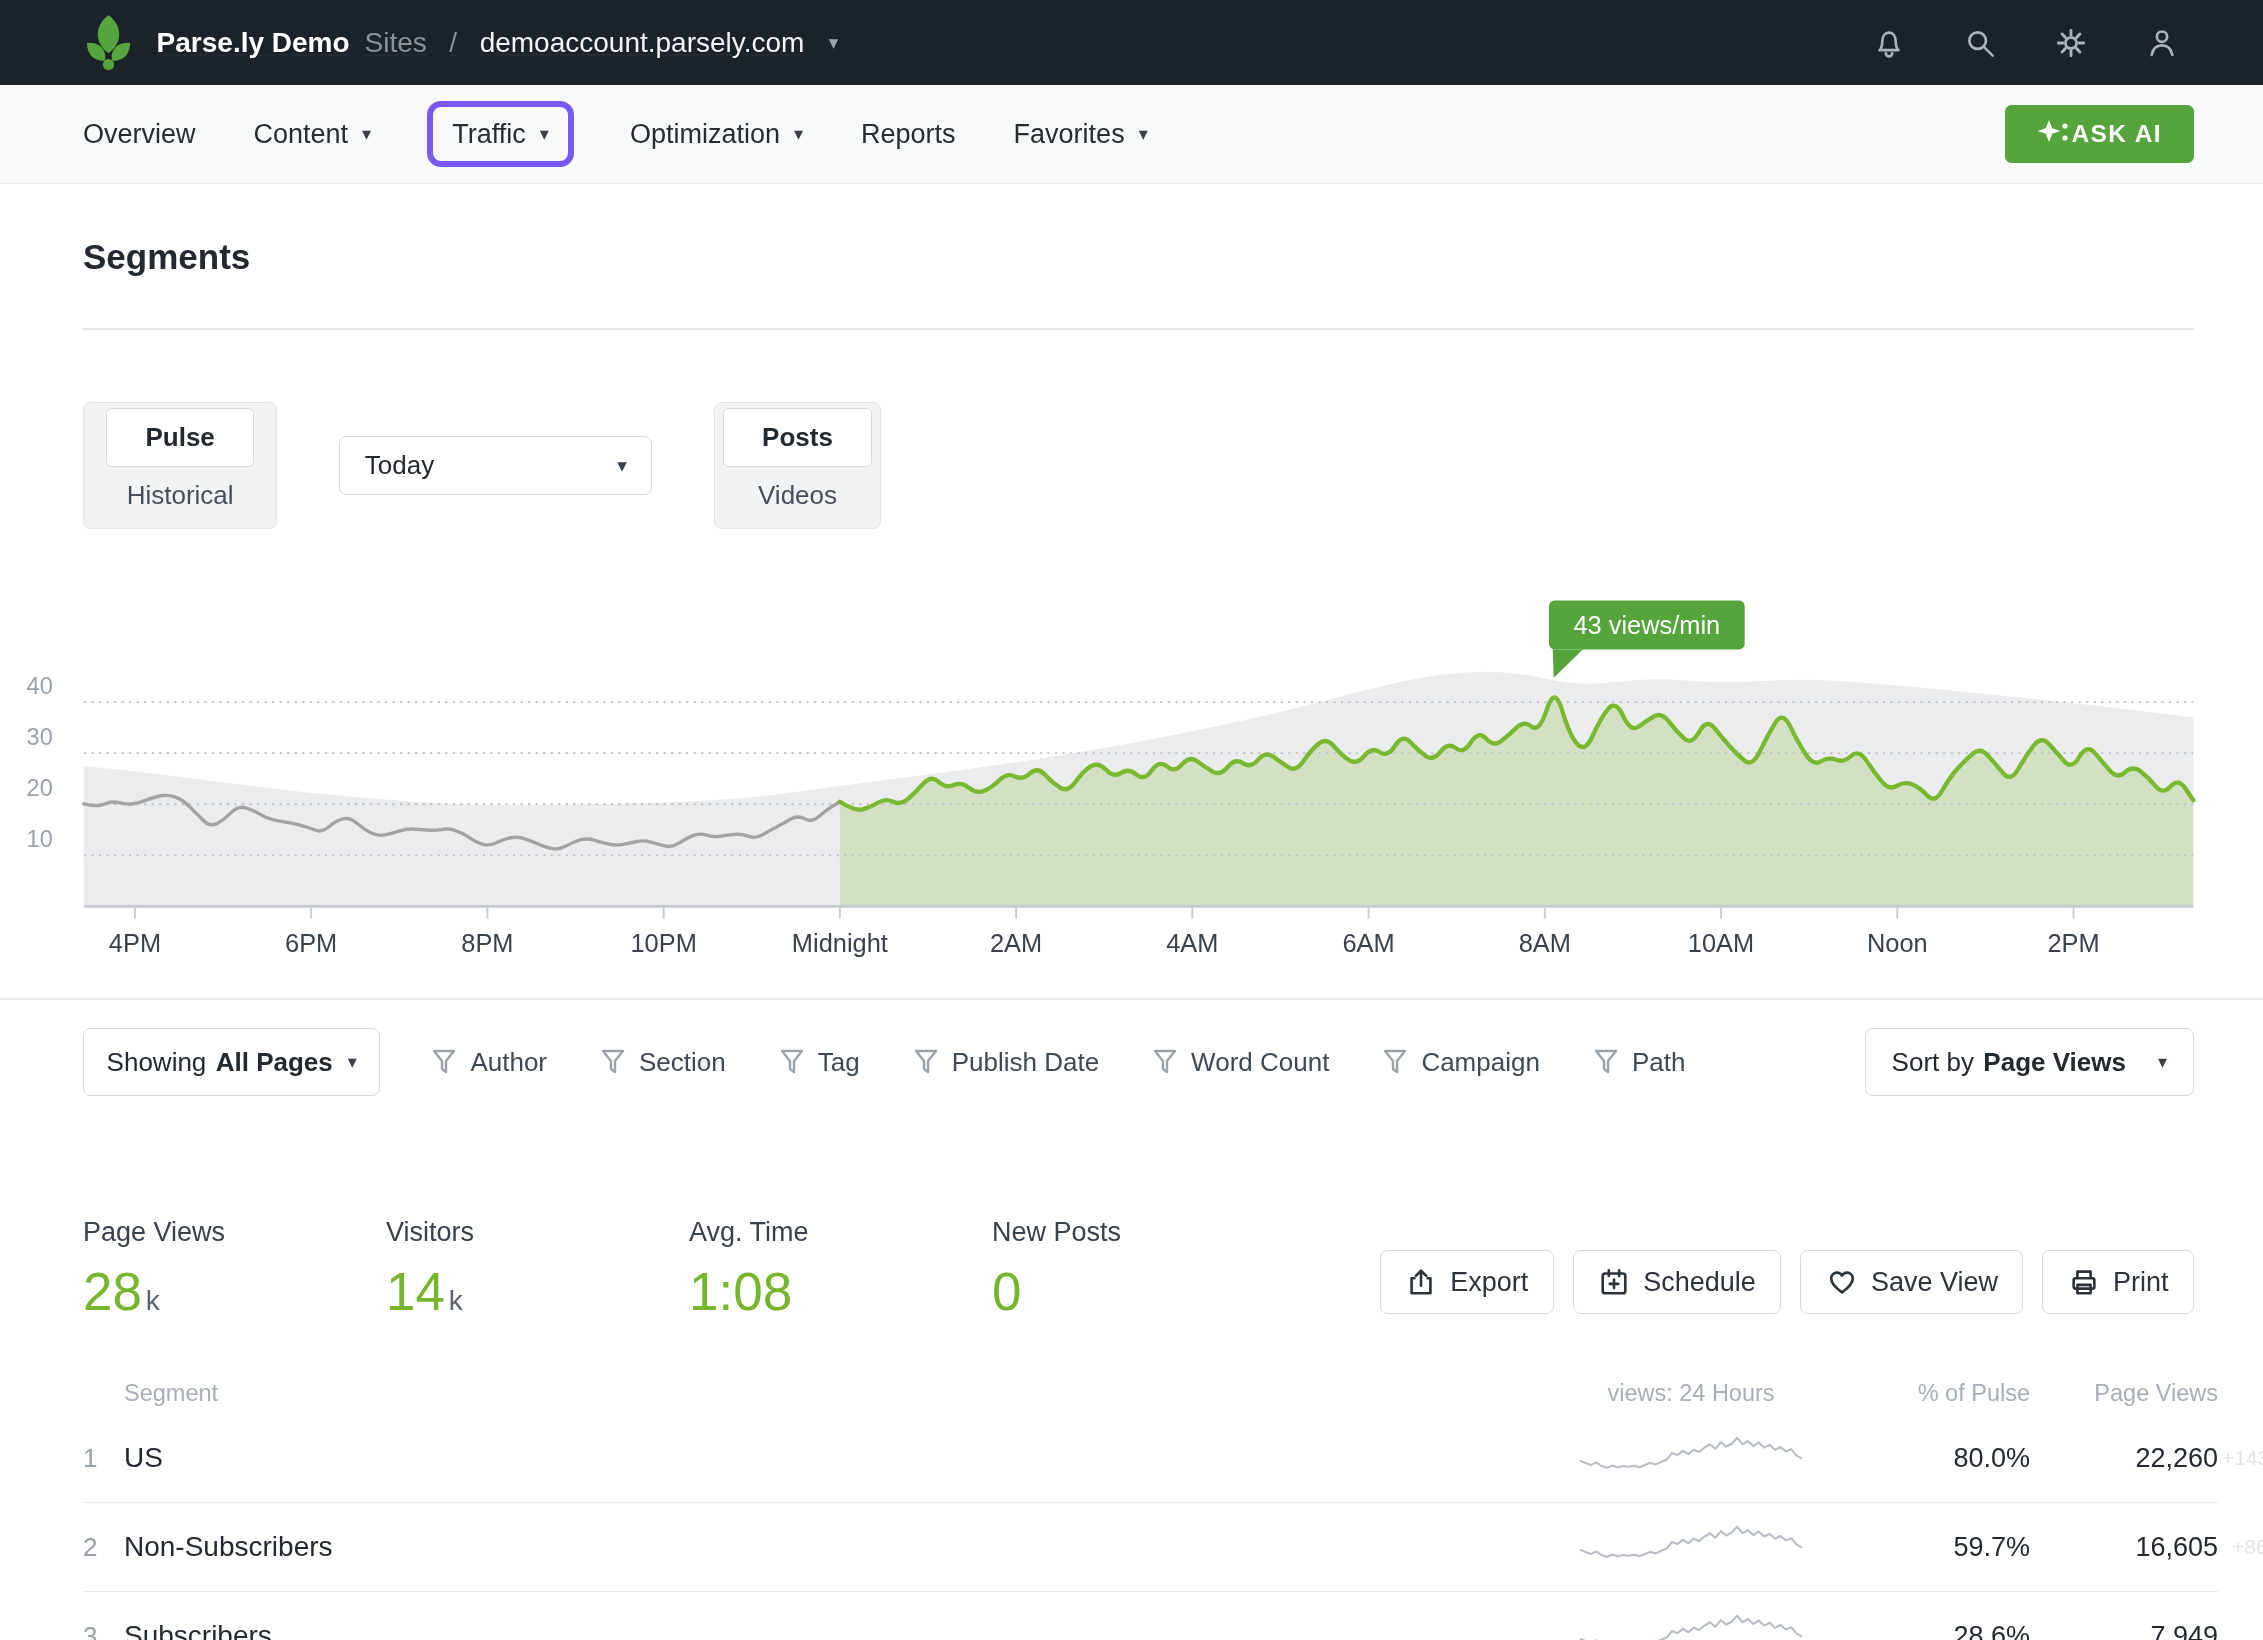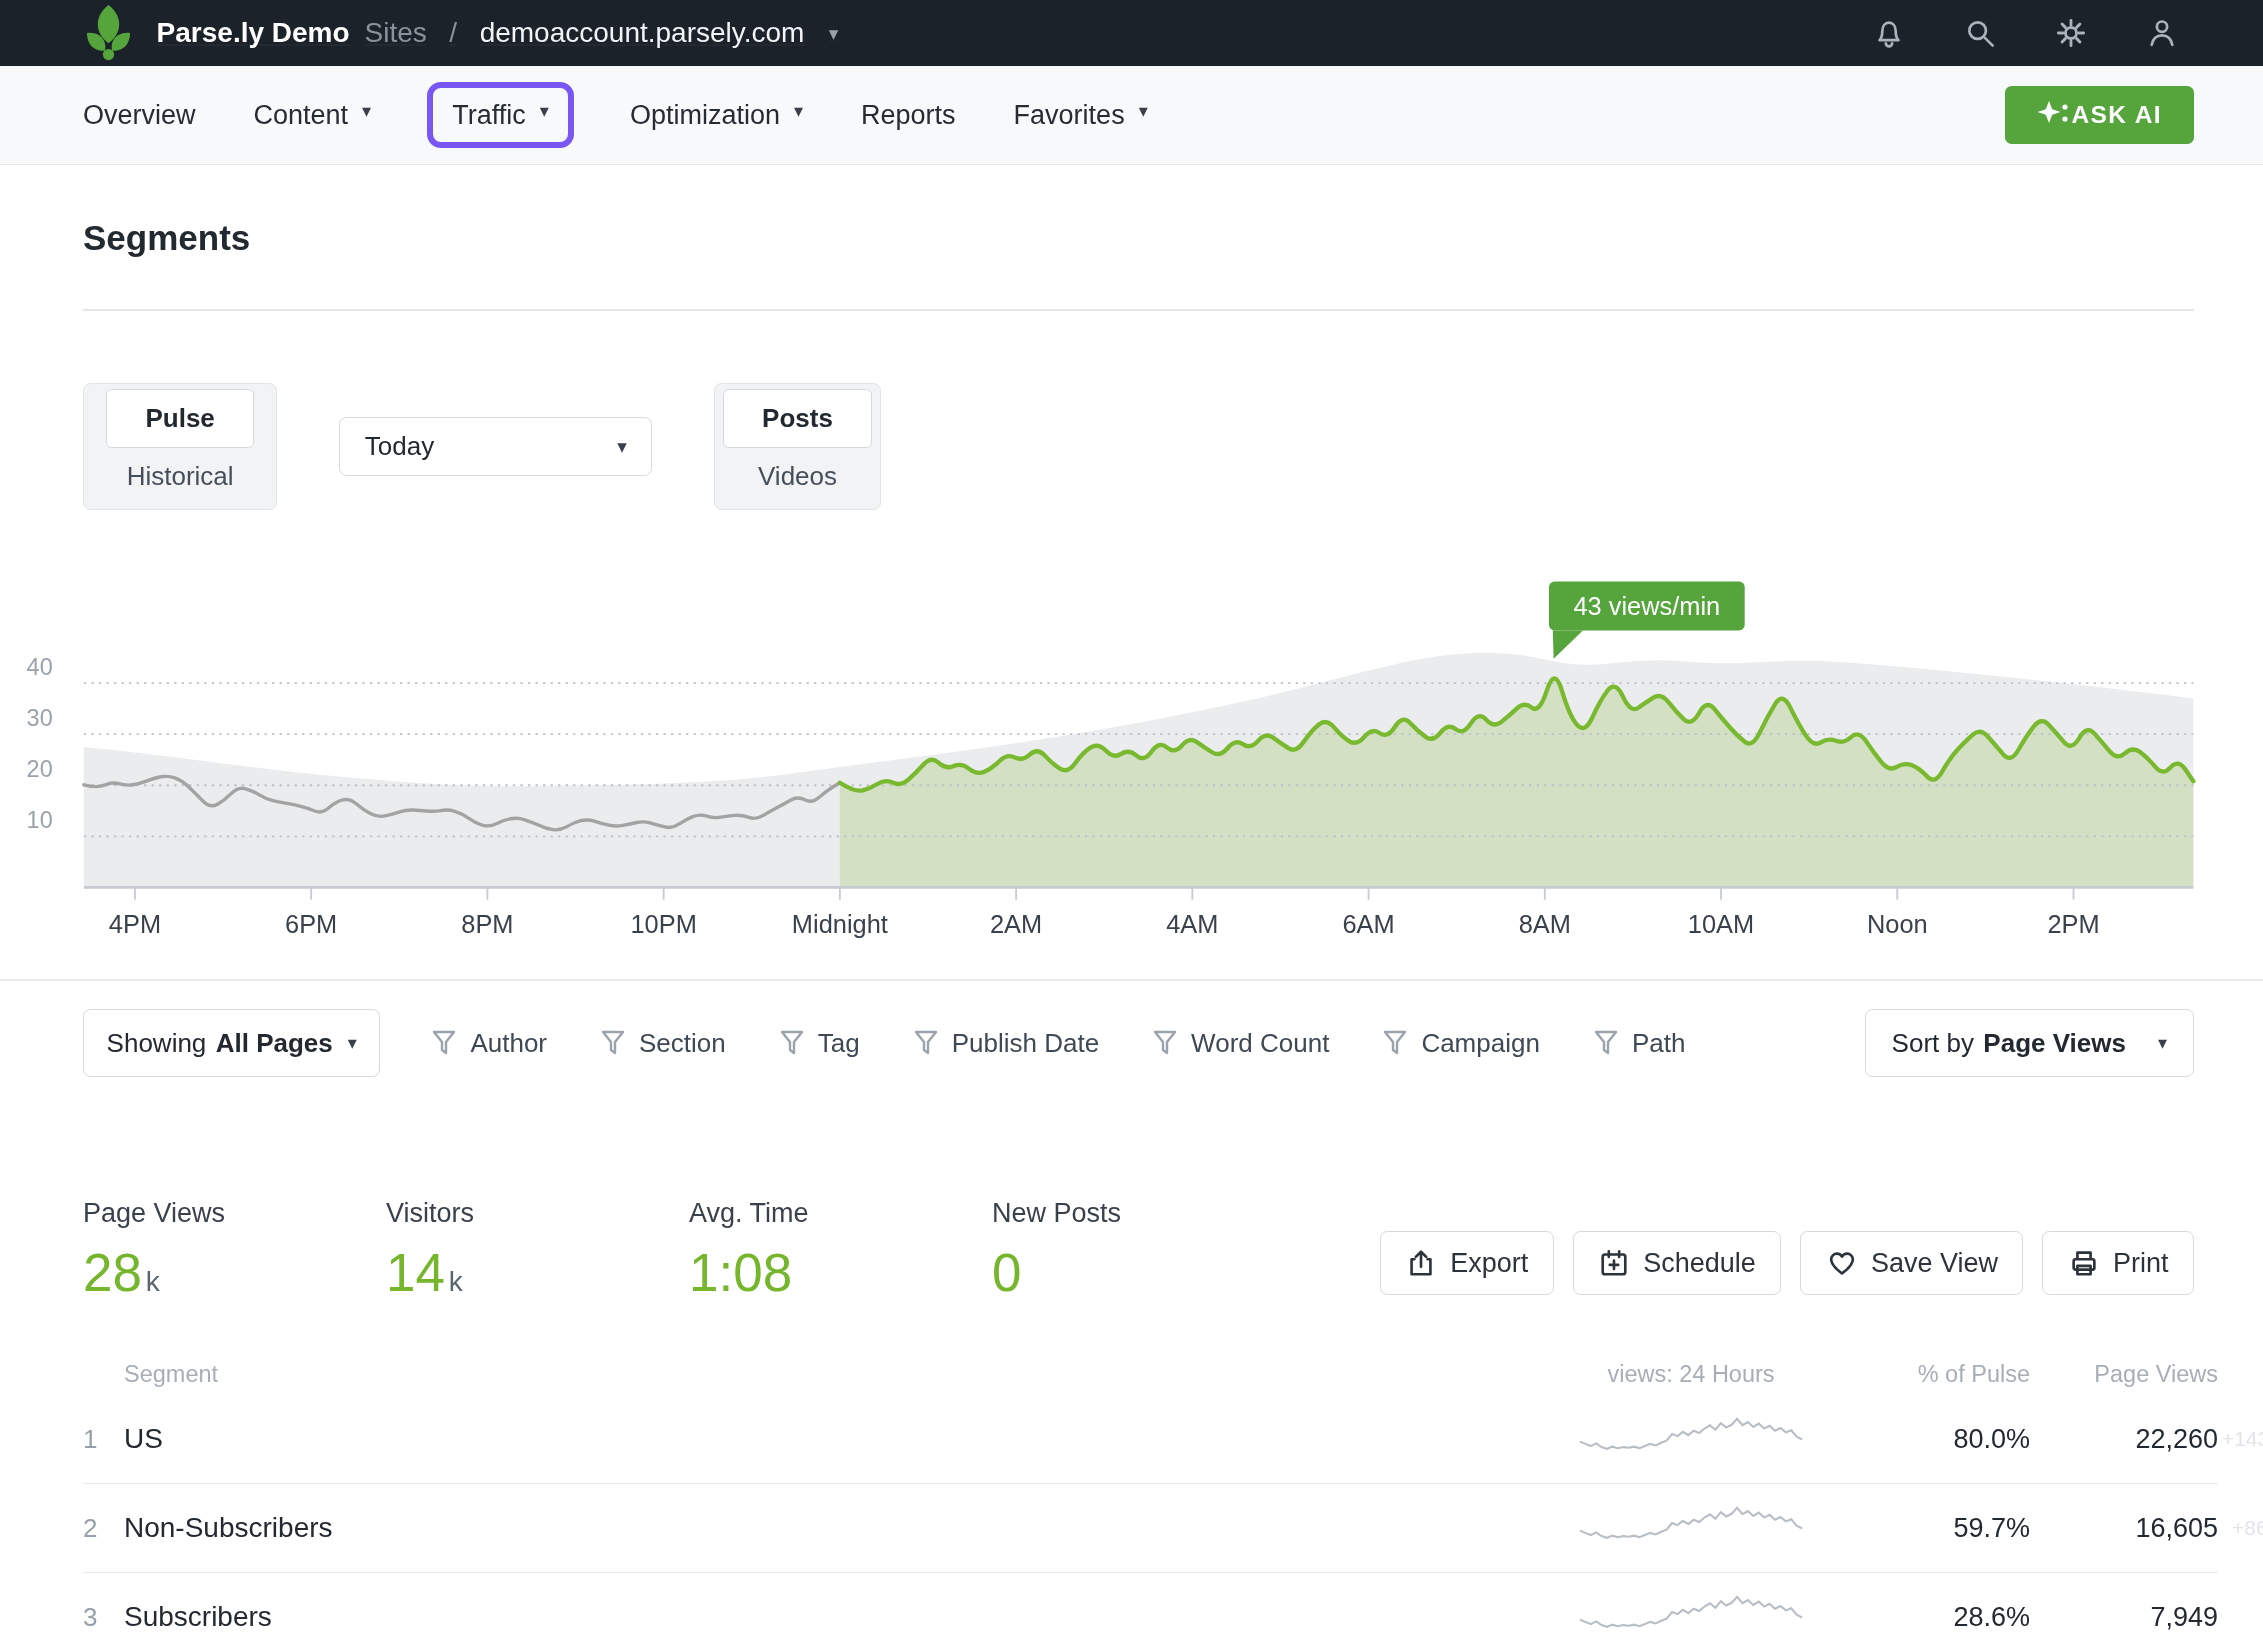--- a/index.html
+++ b/index.html
@@ -1,36 +1,36 @@
 <!DOCTYPE html>
 <html style="font-size:15px"><head>
 <meta charset="utf-8">
 <style>
   * { margin:0; padding:0; box-sizing:border-box; }
   html,body { width:2264px; height:1640px; overflow:hidden; background:#fff;
     font-family:"Liberation Sans", sans-serif; color:#232930; }
 
   
-  .topbar { height:66px; background:#1c222a; display:flex; align-items:center; padding:0 83px;text-decoration:underline; }
+  .topbar { height:85px; background:#1c222a; display:flex; align-items:center; padding:0 83px;text-decoration:underline; }
   .logo { width:51px; height:60px; margin-right:22.6px; flex:0 0 auto; }
   .crumb { display:flex; align-items:center; gap:15px; font-size:28px; }
   .crumb .brand { color:#fff; font-weight:bold; }
   .crumb .sites { color:#8b929b; }
   .crumb .sep { color:#8b929b; margin:0 7.5px; }
   .crumb .site { color:#f2f4f6; }
   .crumb .caret { color:#9aa2ab; font-size:19px; margin-left:9.4px; }
   .topbar-icons { margin-left:auto; display:flex; align-items:center; gap:53px; }
   .topbar-icons .tico { width:38px; height:38px; color:#aab2bc; cursor:pointer; }
   .topbar-icons .tico svg { width:100%; height:100%; }
 
   
   .navbar { height:99px; background:#f8f9fa; border-bottom:1.9px solid #e7e9eb;
     display:flex; align-items:center; padding:0 70px 0 83px; }
   .nav-items { display:flex; align-items:center; gap:58px; font-size:27px; color:#262c33; }
-  .nav-item { display:inline-flex; align-items:flex-start; cursor:pointer; white-space:nowrap; }
+  .nav-item { display:inline-flex; align-items:center; cursor:pointer; white-space:nowrap; }
   .nav-item .caret { font-size:18px; margin-left:14px; color:#39404a; }
   .nav-item.highlighted { border:6.6px solid #7a57f2; border-radius:14px; padding:11.3px 19px; margin:-11.3px -1.9px; }
   .ask-ai { margin-left:auto; background:#55a43c; color:#fff; border:none; border-radius:6.6px;
     height:58px; padding:0 32px; font-size:24.5px; font-weight:bold; letter-spacing:1.4px;
     display:flex; align-items:center; cursor:pointer; font-family:inherit; }
   .ask-ai svg { width:34px; height:30px; }
 
   
   .title-wrap { padding:53px 70px 0 83px; }
   .title-wrap h1 { font-size:35px; font-weight:bold; color:#232930; }

